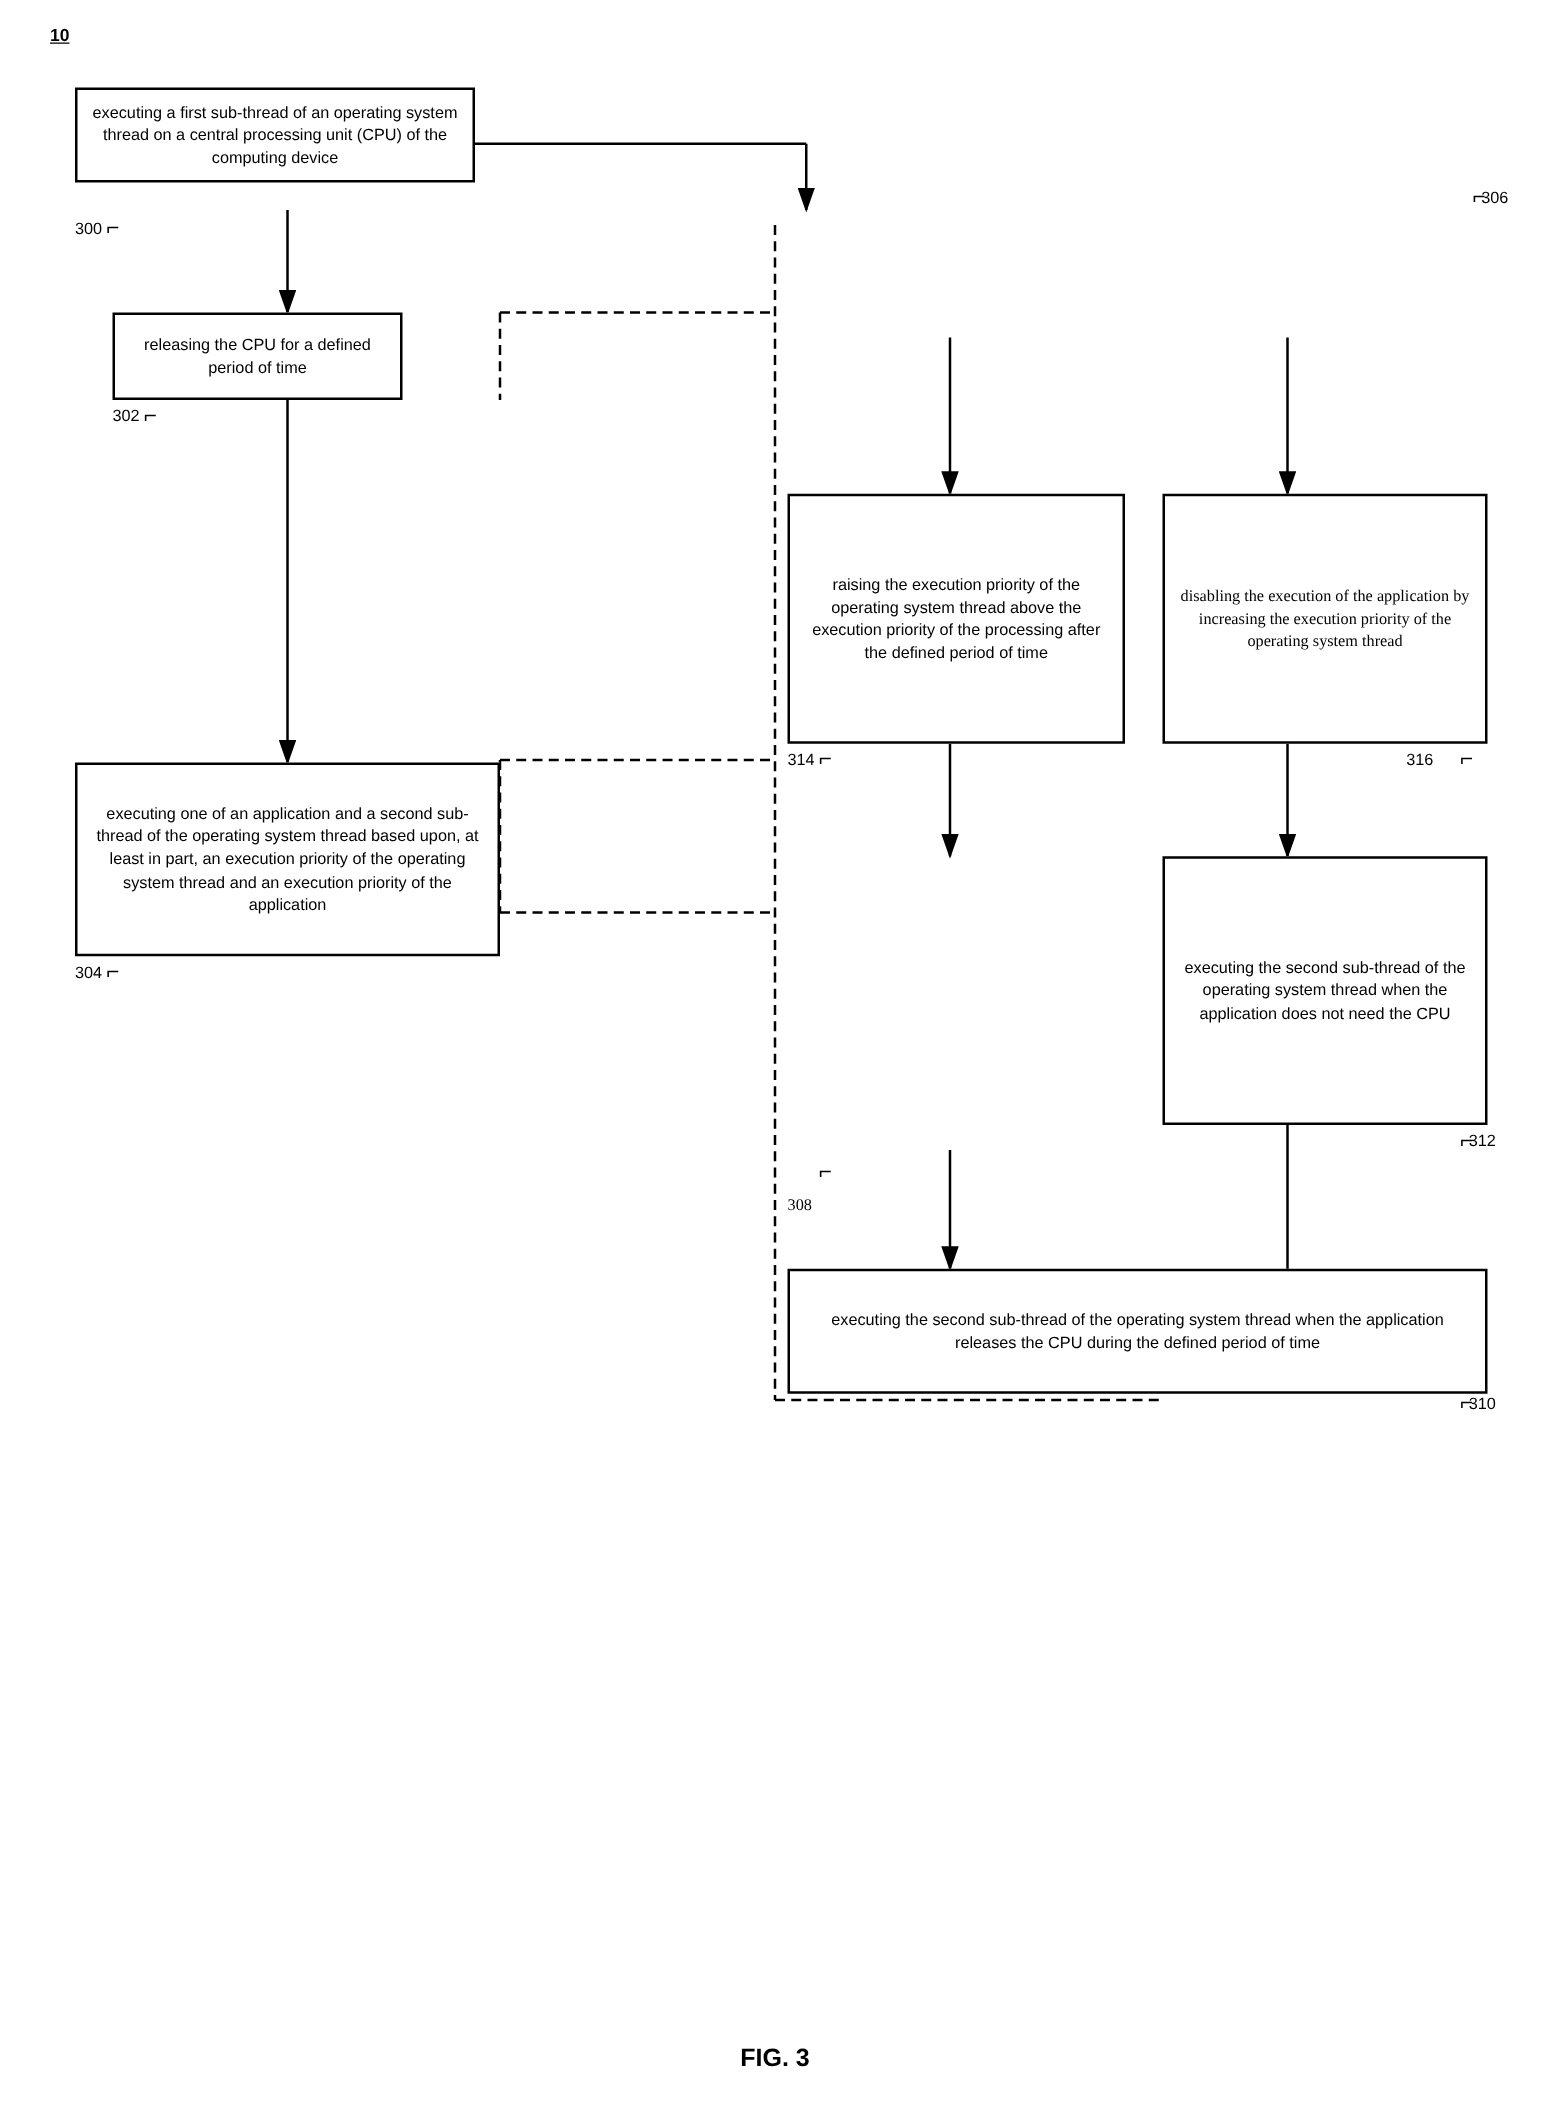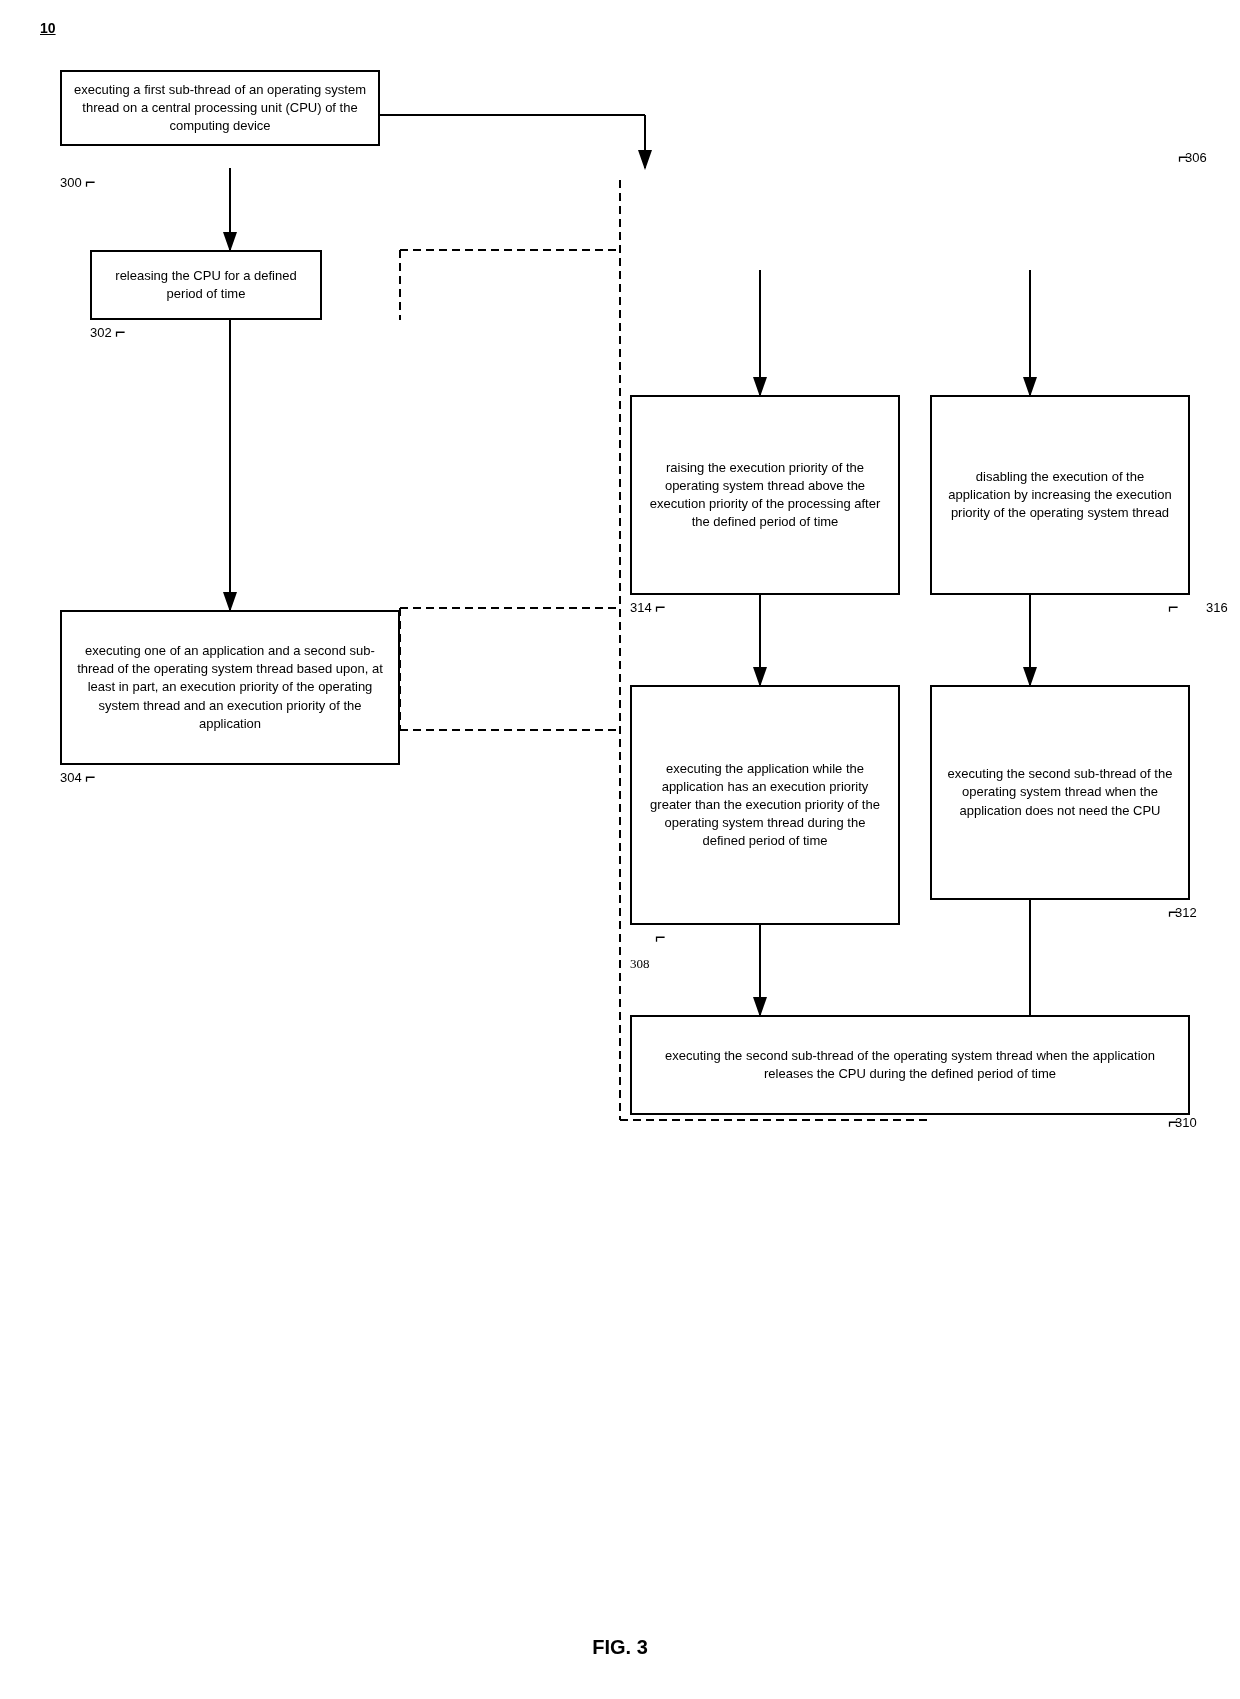--- a/index.html
+++ b/index.html
@@ -143,29 +143,26 @@
 
     <span class="ref-label" style="left:1155px; top:100px;">306</span>
     <span style="position:absolute; left:1148px; top:97px; font-size:18px;">⌐</span>
 
     <div class="box" style="left:600px; top:345px; width:270px; height:200px;">
       <span>raising the execution priority of the operating system thread above the execution priority of the processing after the defined period of time</span>
     </div>
     <span class="ref-label" style="left:600px; top:550px;">314</span>
     <span style="position:absolute; left:625px; top:547px; font-size:18px;">⌐</span>
 
-    <div class="box" style="left:900px; top:345px; width:260px; height:200px;">
+    <div class="box" style="left:900px; top:345px; width:260px; height:200px;font-family:Liberation Serif, serif;">
       <span>disabling the execution of the application by increasing the execution priority of the operating system thread</span>
     </div>
-    <span class="ref-label" style="left:1176px; top:550px;text-align:center;">316</span>
+    <span class="ref-label" style="left:1095px; top:550px;text-align:center;">316</span>
     <span style="position:absolute; left:1138px; top:547px; font-size:18px;">⌐</span>
 
-    <div class="box" style="left:600px; top:635px; width:270px; height:240px;">
-      <span>executing the application while the application has an execution priority greater than the execution priority of the operating system thread during the defined period of time</span>
-    </div>
     <span class="ref-label" style="left:600px; top:906px;font-family:Liberation Serif, serif;">308</span>
     <span style="position:absolute; left:625px; top:877px; font-size:18px;">⌐</span>
 
     <div class="box" style="left:900px; top:635px; width:260px; height:215px;">
       <span>executing the second sub-thread of the operating system thread when the application does not need the CPU</span>
     </div>
     <span class="ref-label" style="left:1145px; top:855px;">312</span>
     <span style="position:absolute; left:1138px; top:852px; font-size:18px;">⌐</span>
 
     <div class="box" style="left:600px; top:965px; width:560px; height:100px;">

